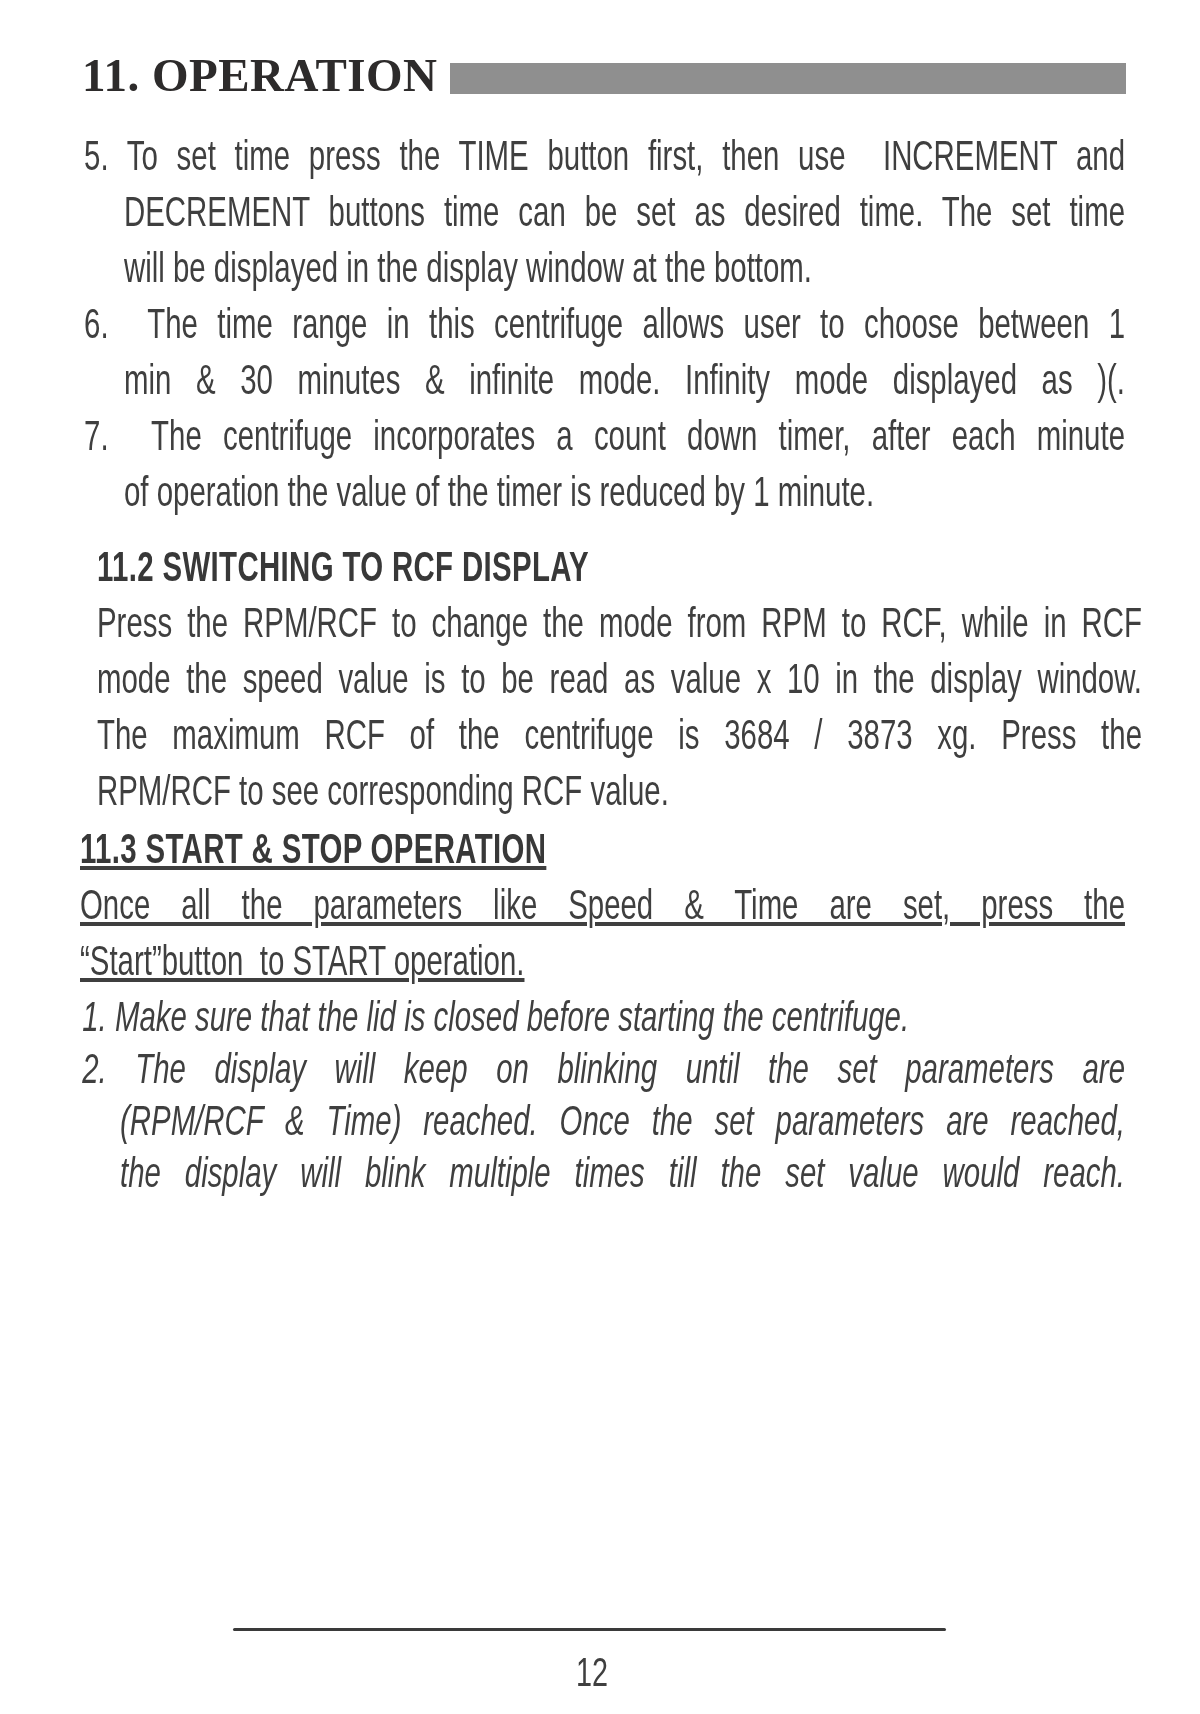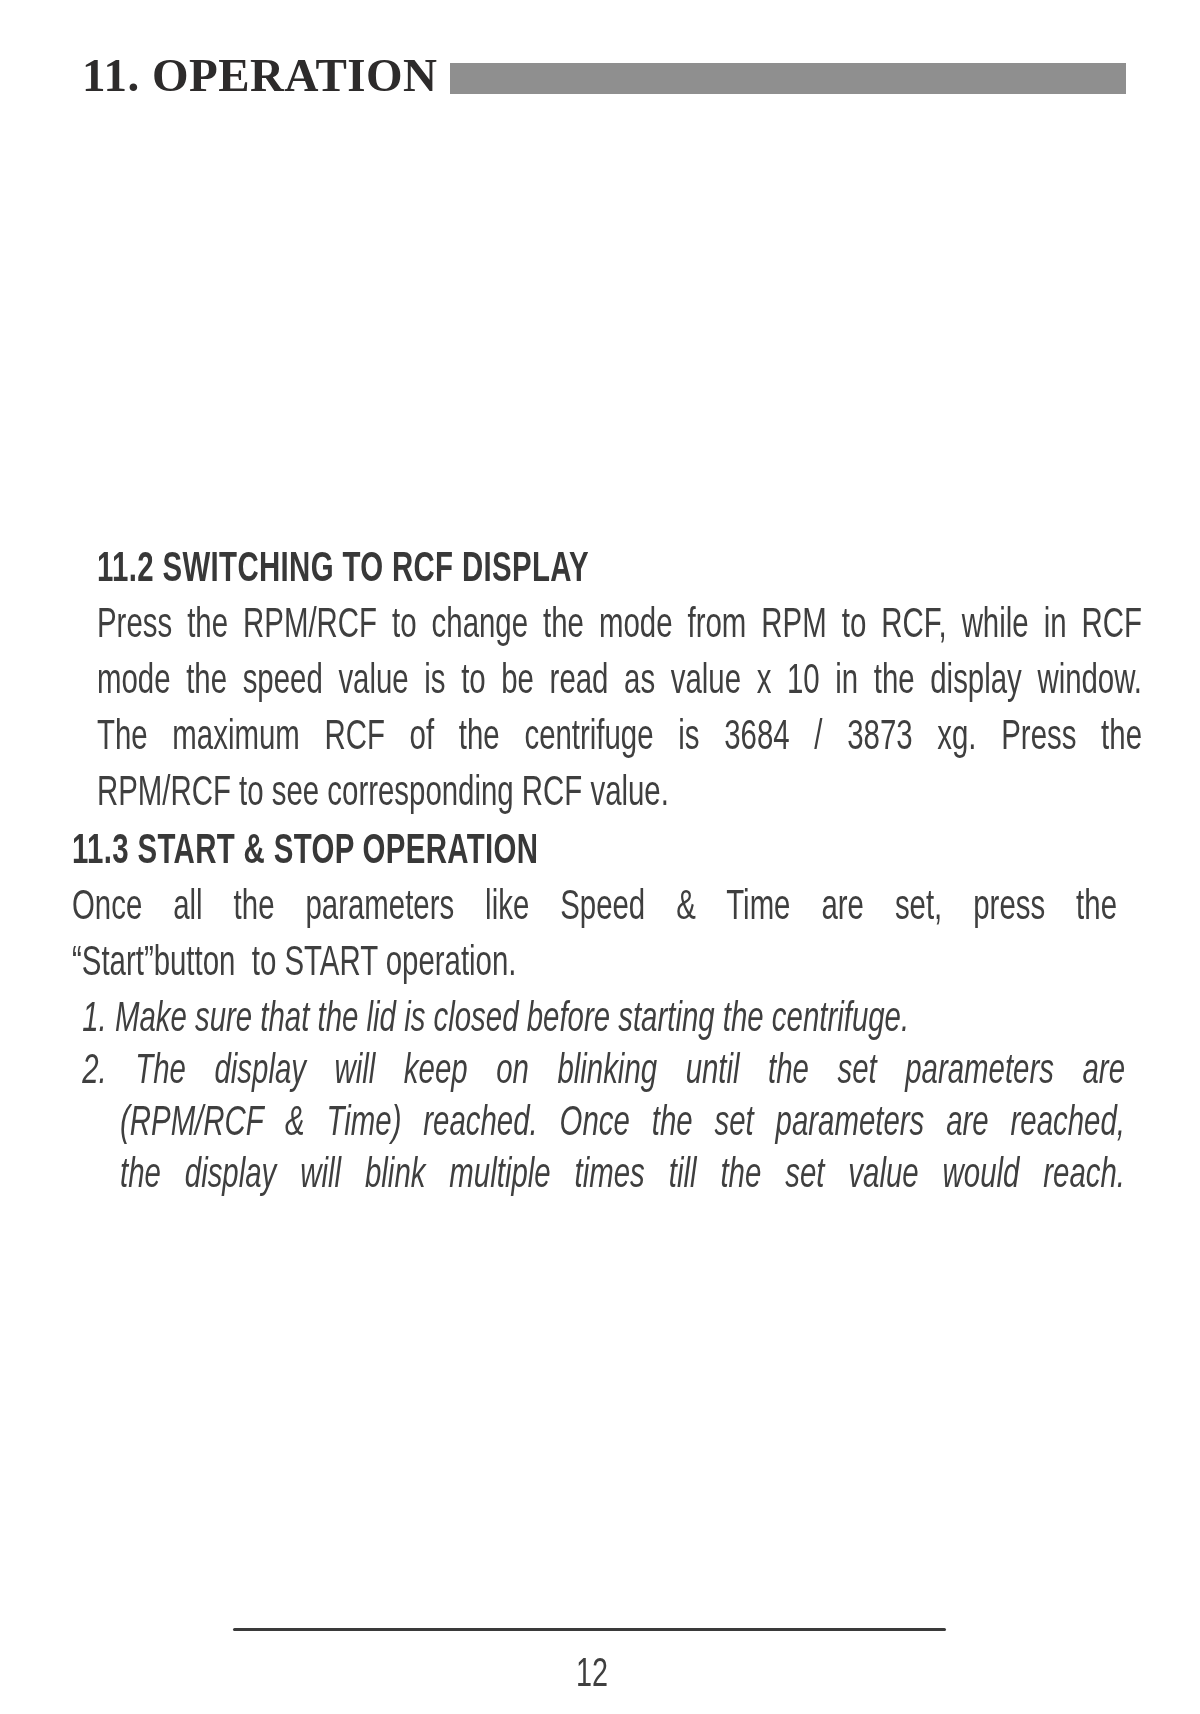--- a/index.html
+++ b/index.html
@@ -36,31 +36,44 @@
 <body>
 
 <div class="sheet" style="color: rgb(63, 63, 63);">
 
   <div class="block" style="top:52px;left:82px;">
     <span class="title" style="color: rgb(45, 43, 43);">11. OPERATION</span>
   </div>
   <div class="titlebar" style="top: 63px; left: 450px; width: 676px; height: 31px; background: rgb(143, 143, 143);"></div>
 
   <div class="block" style="top:128px;left:84px;width:1041px;">
+    <div class="item">
+      <div class="ln first fill">5. To set time press the TIME button first, then use &nbsp;INCREMENT and</div>
+      <div class="ln fill">DECREMENT buttons time can be set as desired time. The set time</div>
+      <div class="ln">will be displayed in the display window at the bottom.</div>
+    </div>
+    <div class="item">
+      <div class="ln first fill">6. &nbsp;The time range in this centrifuge allows user to choose between 1</div>
+      <div class="ln fill">min &amp; 30 minutes &amp; infinite mode. Infinity mode displayed as )(.</div>
+    </div>
+    <div class="item">
+      <div class="ln first fill">7. &nbsp;The centrifuge incorporates a count down timer, after each minute</div>
+      <div class="ln">of operation the value of the timer is reduced by 1 minute.</div>
+    </div>
   </div>
 
   <div class="block" style="top:539px;left:97px;width:1045px;">
     <div class="ln hd">11.2 SWITCHING TO RCF DISPLAY</div>
     <div class="ln fill">Press the RPM/RCF to change the mode from RPM to RCF, while in RCF</div>
     <div class="ln fill">mode the speed value is to be read as value x 10 in the display window.</div>
     <div class="ln fill">The maximum RCF of the centrifuge is 3684 / 3873 xg. Press the</div>
     <div class="ln">RPM/RCF to see corresponding RCF value.</div>
   </div>
 
-  <div class="block" style="top:821px;left:72px;width:1045px;">
+  <div class="block" style="top:821px;left:80px;width:1045px;text-decoration:underline;">
     <div class="ln hd">11.3 START &amp; STOP OPERATION</div>
     <div class="ln fill">Once all the parameters like Speed &amp; Time are set, press the</div>
     <div class="ln">“Start”button &nbsp;to START operation.</div>
   </div>
 
   <div class="block" style="top:991px;left:82px;width:1043px;font-style:italic;">
     <div class="itemB">
       <div class="ln first" style="line-height:52px">1. Make sure that the lid is closed before starting the centrifuge.</div>
     </div>
     <div class="itemB">

